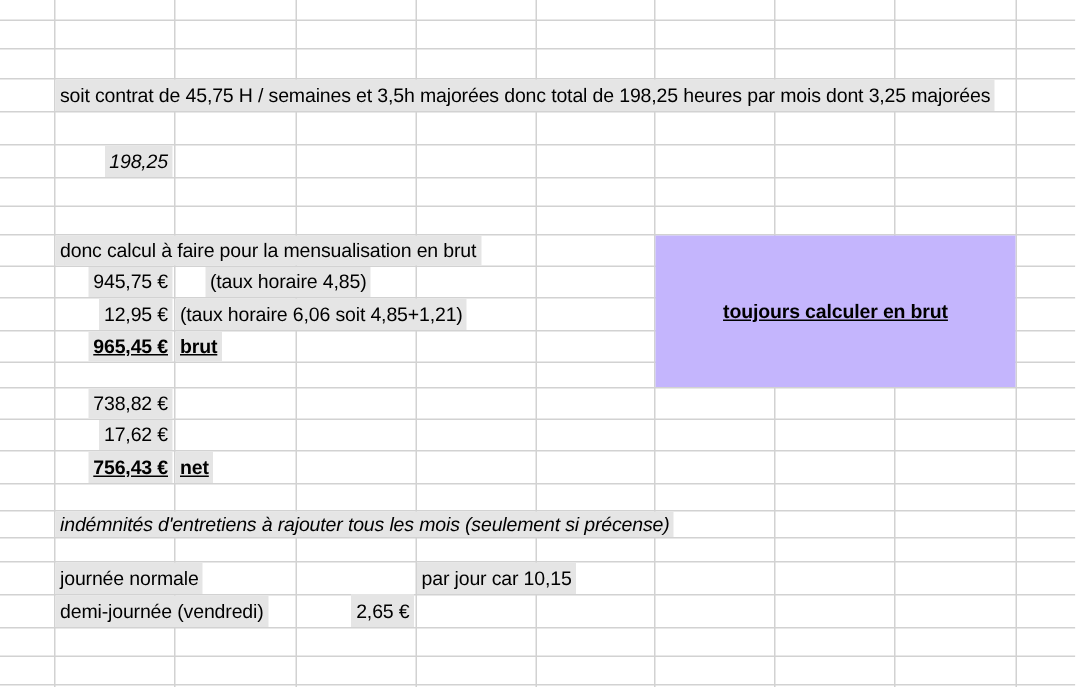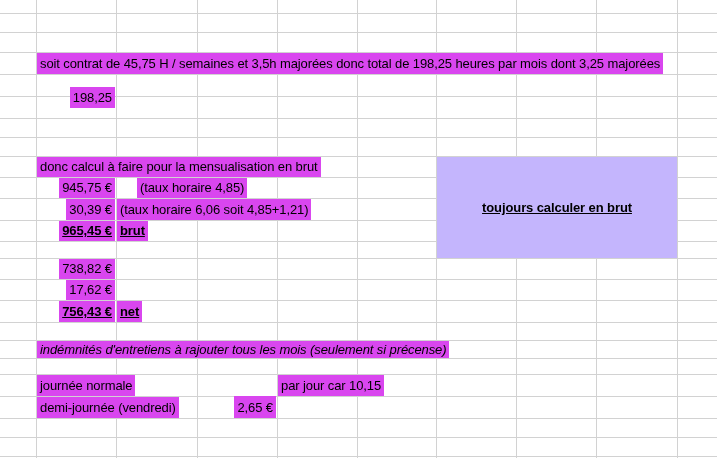--- a/index.html
+++ b/index.html
@@ -12,21 +12,21 @@
     font-size:13px;
     letter-spacing:-0.1px;
     color:#000;
     cursor:cell;
   }
   .gv{position:absolute;top:0;width:1px;background:#d2d2d2;z-index:1;}
   .gh{position:absolute;left:0;height:1px;background:#d2d2d2;z-index:1;}
   .cell{
     position:absolute;
     white-space:nowrap;
-    background:#d946ef;
+    background:#e5e5e5;
     padding:0 3px;
     z-index:2;
   }
   .bold{font-weight:bold;}
   .underline{text-decoration:underline;}
   .italic{font-style:italic;}
   .merged-cell{
     position:absolute;
     background:#c4b5fd;
     display:flex;
@@ -68,25 +68,25 @@
     <div class="gh" style="top: 358px; width: 717px;"></div>
     <div class="gh" style="top: 374px; width: 717px;"></div>
     <div class="gh" style="top: 396px; width: 717px;"></div>
     <div class="gh" style="top: 418px; width: 717px;"></div>
     <div class="gh" style="top: 437px; width: 717px;"></div>
     <div class="gh" style="top: 456px; width: 717px;"></div>
     <div class="merged-cell" style="left: 437px; width: 240px; top: 157px; height: 101px;">
       <span class="bold underline">toujours calculer en brut</span>
     </div>
     <div class="cell" style="top: 53px; height: 21px; line-height: 21px; left: 37px;">soit contrat de 45,75 H / semaines et 3,5h majorées donc total de 198,25 heures par mois dont 3,25 majorées</div>
-    <div class="cell" style="top: 87px; height: 21px; line-height: 21px; right: 602px;">198,25</div>
+    <div class="cell" style="top: 97px; height: 21px; line-height: 21px; right: 602px; font-style: italic;">198,25</div>
     <div class="cell" style="top: 157px; height: 20px; line-height: 20px; left: 37px;">donc calcul à faire pour la mensualisation en brut</div>
     <div class="cell" style="top: 178px; height: 20px; line-height: 20px; right: 602px;">945,75 €</div>
     <div class="cell" style="top: 178px; height: 20px; line-height: 20px; left: 117px; margin-left: 20px;">(taux horaire 4,85)</div>
-    <div class="cell" style="top: 199px; height: 21px; line-height: 21px; right: 602px;">30,39 €</div>
+    <div class="cell" style="top: 199px; height: 21px; line-height: 21px; right: 602px;">12,95 €</div>
     <div class="cell" style="top: 199px; height: 21px; line-height: 21px; left: 117px; text-align: center;">(taux horaire 6,06 soit 4,85+1,21)</div>
     <div class="cell bold underline" style="top: 221px; height: 20px; line-height: 20px; right: 602px;">965,45 €</div>
     <div class="cell bold underline" style="top: 221px; height: 20px; line-height: 20px; left: 117px;">brut</div>
     <div class="cell" style="top: 259px; height: 20px; line-height: 20px; right: 602px;">738,82 €</div>
     <div class="cell" style="top: 280px; height: 20px; line-height: 20px; right: 602px;">17,62 €</div>
     <div class="cell bold underline" style="top: 301px; height: 21px; line-height: 21px; right: 602px; margin-left: 31px;">756,43 €</div>
     <div class="cell bold underline" style="top: 301px; height: 21px; line-height: 21px; left: 117px;">net</div>
     <div class="cell italic" style="top: 341px; height: 17px; line-height: 17px; left: 37px;">indémnités d'entretiens à rajouter tous les mois (seulement si précense)</div>
     <div class="cell" style="top: 375px; height: 21px; line-height: 21px; left: 37px;">journée normale</div>
     <div class="cell" style="top: 396px; height: 21px; line-height: 21px; right: 441px;">4,32 €</div>

